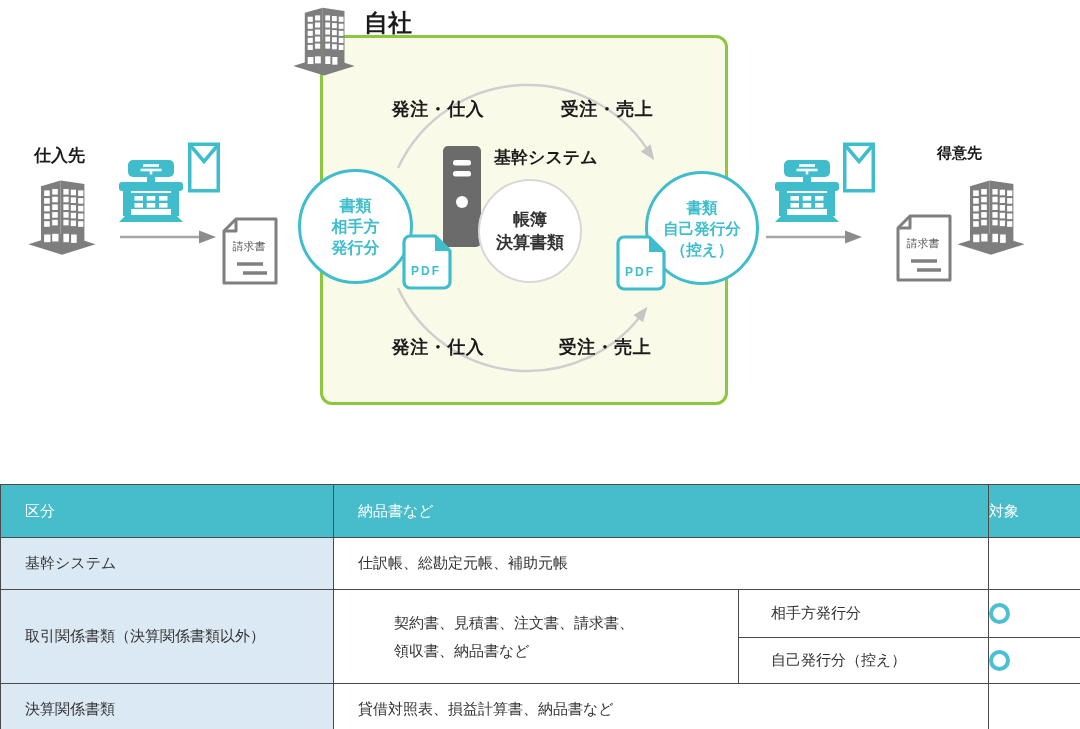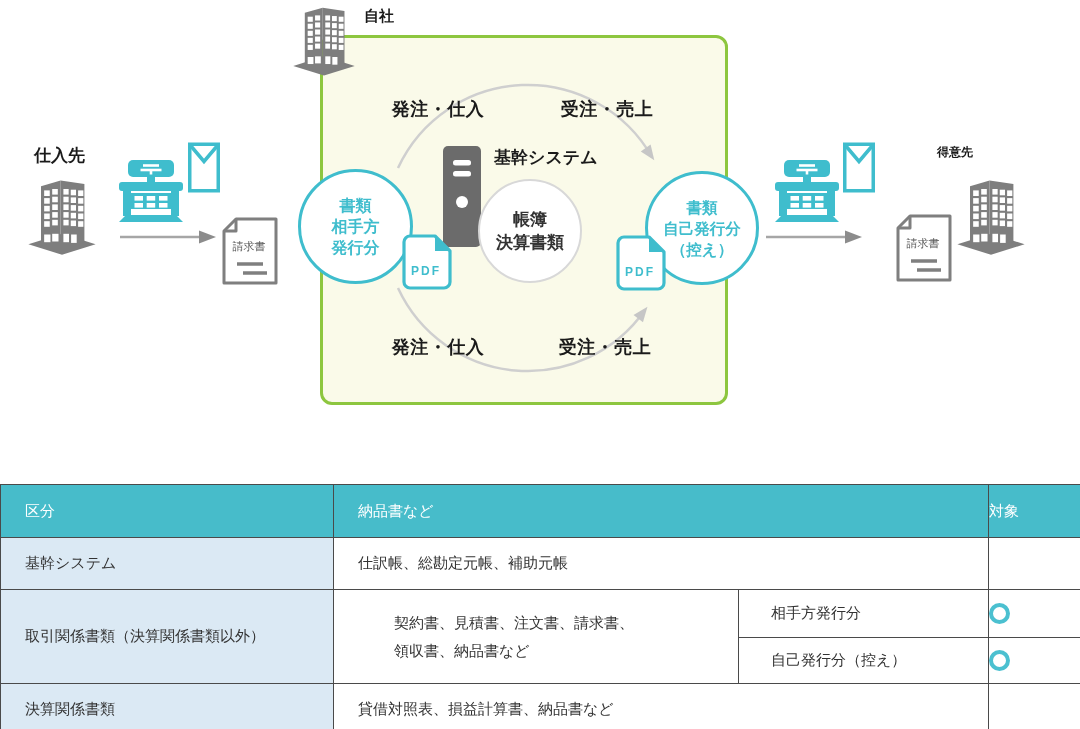--- a/index.html
+++ b/index.html
@@ -12,23 +12,23 @@
 
   
   .green-box{
     left:320px;top:35px;width:408px;height:370px;
     border:3px solid #8dc63f;border-radius:12px;background:#fafae9;
     box-sizing:border-box;z-index:1;
   }
   .arcs{left:0;top:0;z-index:2;pointer-events:none;}
 
   .jp-label{font-weight:bold;color:#1a1a1a;z-index:6;}
-  .lbl-company{left:364px;top:7px;font-size:15px;}
+  .lbl-company{left:364px;top:7px;font-size:24px;}
   .lbl-supplier{left:34px;top:144px;font-size:17px;}
-  .lbl-customer{left:937px;top:144px;font-size:12px;}
+  .lbl-customer{left:937px;top:144px;font-size:15px;}
   .lbl-core{left:494px;top:146px;font-size:17px;z-index:6;}
   .flow{width:110px;text-align:center;font-size:18px;letter-spacing:.5px;}
   .flow-tl{left:383px;top:97px;}
   .flow-tr{left:552px;top:97px;}
   .flow-bl{left:383px;top:335px;}
   .flow-br{left:550px;top:335px;}
 
   .circle{
     border-radius:50%;background:#fff;box-sizing:border-box;
     display:flex;flex-direction:column;align-items:center;justify-content:center;

